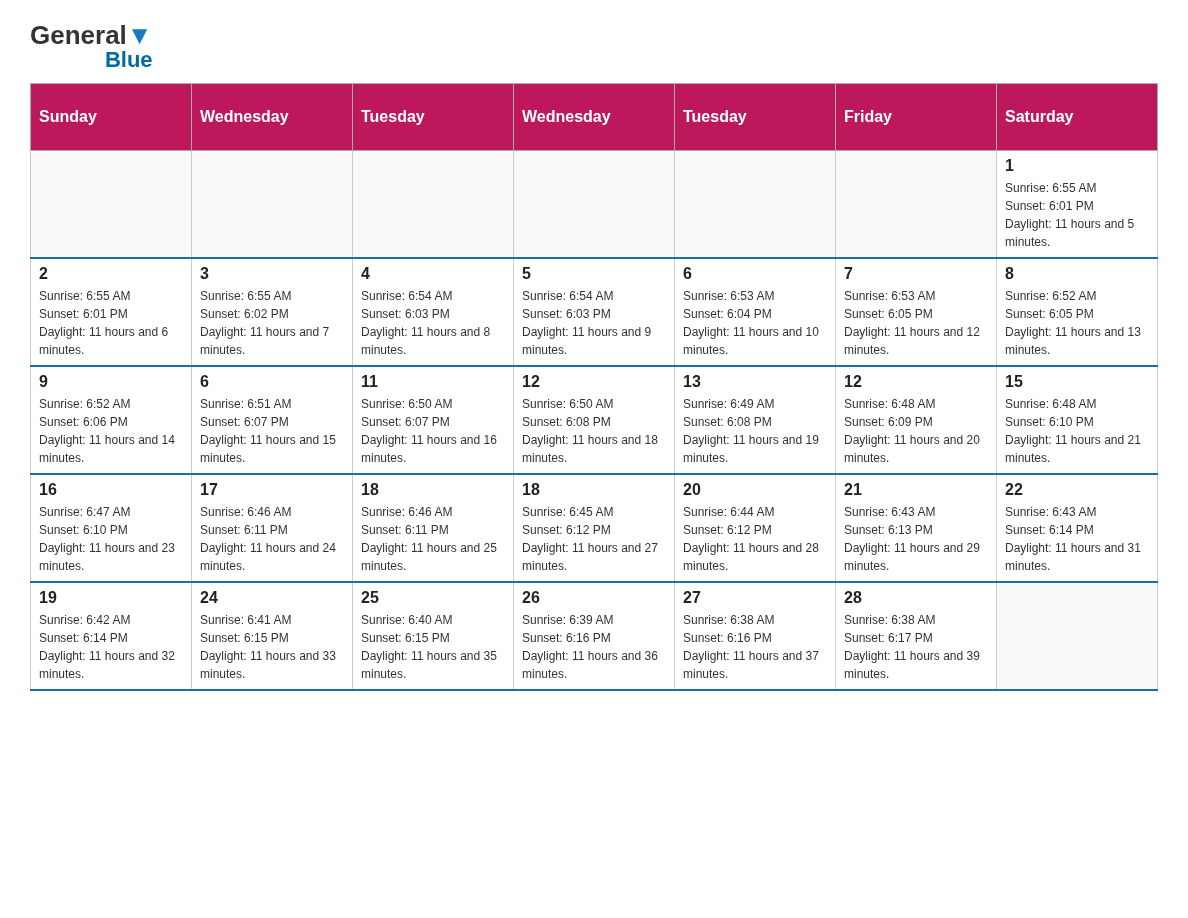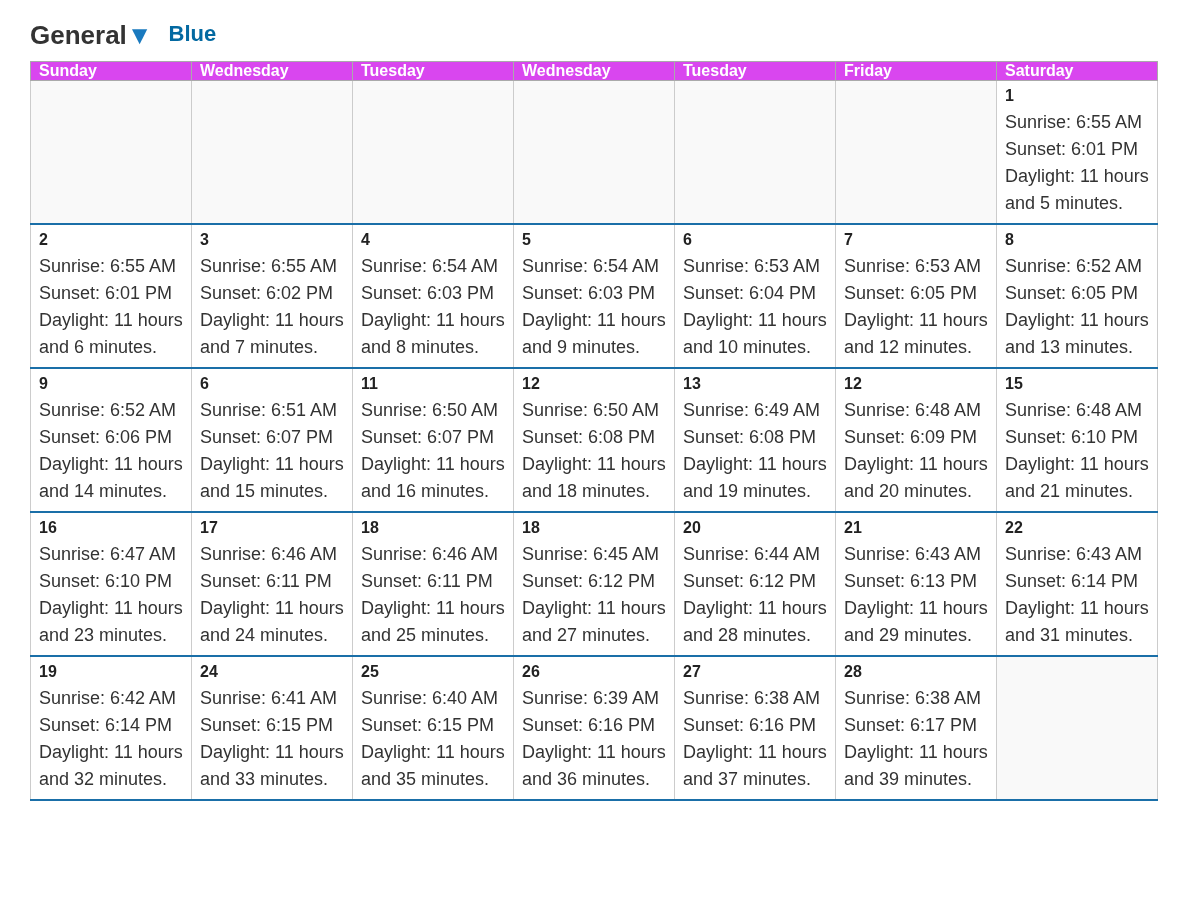--- a/index.html
+++ b/index.html
@@ -11,22 +11,22 @@
       min-height: 918px;
     }
     .header {
       display: flex;
       justify-content: space-between;
       align-items: flex-start;
       margin-bottom: 10px;
     }
     .logo {
       display: flex;
-      flex-direction: row;
-      align-items: center;
+      flex-direction: column;
+      align-items: flex-end;
     }
     .logo-general {
       font-size: 26px;
       font-weight: bold;
       color: #333;
     }
     .logo-general span {
       color: #1a7abf;
     }
     .logo-blue {
@@ -50,25 +50,25 @@
       font-weight: normal;
       color: #555;
       margin-top: 4px;
     }
     .calendar {
       width: 100%;
       border-collapse: collapse;
       margin-top: 10px;
     }
     .calendar th {
-      background-color: #d946ef;
+      background-color: #be185d;
       color: #fff;
       font-size: 16px;
       font-weight: bold;
-      padding: 0 8px;
+      padding: 24px 8px;
       text-align: left;
       border: 1px solid #aaa;
     }
     .calendar td {
       vertical-align: top;
       border: 1px solid #ccc;
       padding: 6px 8px;
       width: 14.28%;
       min-height: 110px;
       font-size: 13px;
@@ -78,21 +78,21 @@
       background: #f9f9f9;
     }
     .day-number {
       font-size: 16px;
       font-weight: bold;
       color: #222;
       display: block;
       margin-bottom: 4px;
     }
     .day-info {
-      font-size: 18px;
+      font-size: 12px;
       color: #333;
       line-height: 1.5;
     }
     .calendar tbody tr {
       border-bottom: 2px solid #1a6fa8;
     }
   </style>
 </head>
 <body>
 

